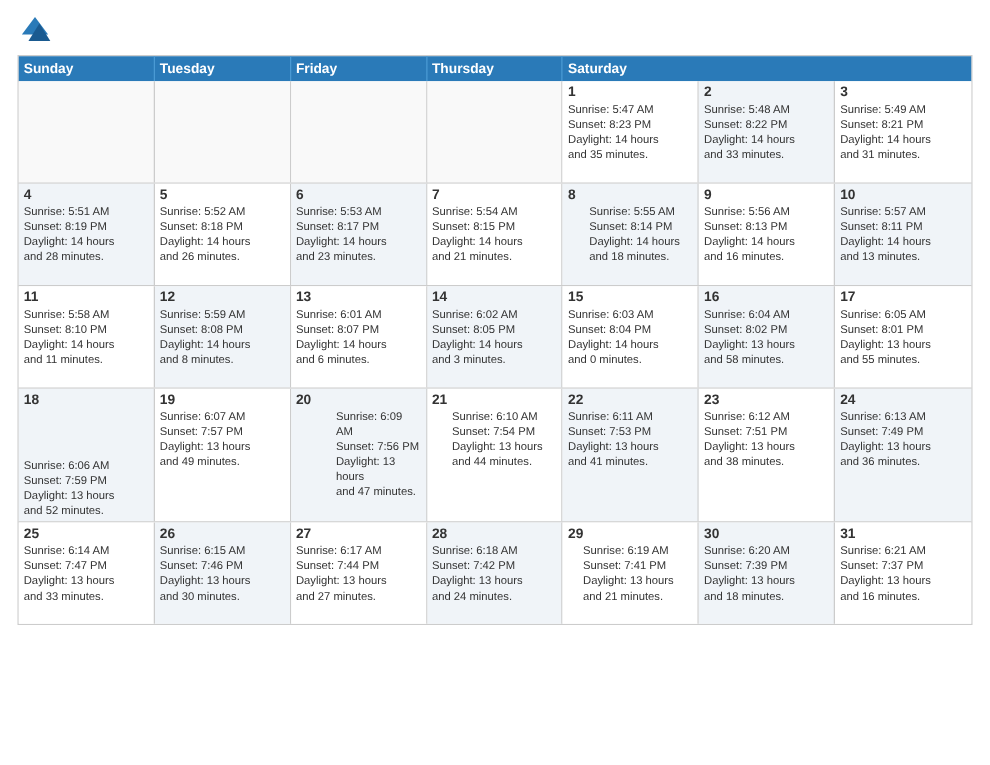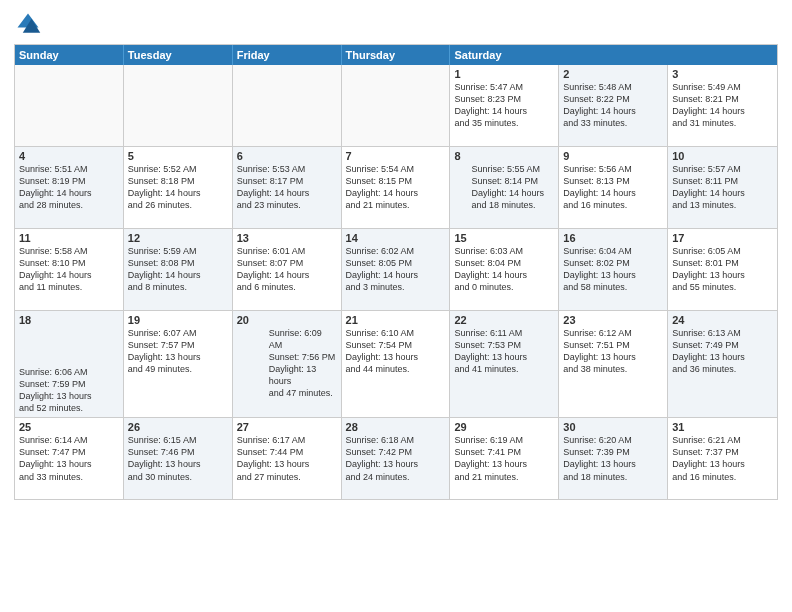--- a/index.html
+++ b/index.html
@@ -293,21 +293,21 @@
           </div>
           <div class="cal-cell shaded">
             <span class="day-num">20</span>
             <div class="cell-text" style="white-space: pre-line; margin-left: 32px;">Sunrise: 6:09 AM
 Sunset: 7:56 PM
 Daylight: 13 hours
 and 47 minutes.</div>
           </div>
           <div class="cal-cell">
             <span class="day-num">21</span>
-            <div class="cell-text" style="white-space: pre-line;">Sunrise: 6:10 AM
+            <div class="cell-text" style="white-space: pre-line; margin-left: 16px;">Sunrise: 6:10 AM
 Sunset: 7:54 PM
 Daylight: 13 hours
 and 44 minutes.</div>
           </div>
           <div class="cal-cell shaded">
             <span class="day-num">22</span>
             <div class="cell-text" style="white-space: pre-line;">Sunrise: 6:11 AM
 Sunset: 7:53 PM
 Daylight: 13 hours
 and 41 minutes.</div>
@@ -351,21 +351,21 @@
           </div>
           <div class="cal-cell shaded">
             <span class="day-num">28</span>
             <div class="cell-text" style="white-space: pre-line;">Sunrise: 6:18 AM
 Sunset: 7:42 PM
 Daylight: 13 hours
 and 24 minutes.</div>
           </div>
           <div class="cal-cell">
             <span class="day-num">29</span>
-            <div class="cell-text" style="white-space: pre-line;">Sunrise: 6:19 AM
+            <div class="cell-text" style="white-space: pre-line; margin-left: 12px;">Sunrise: 6:19 AM
 Sunset: 7:41 PM
 Daylight: 13 hours
 and 21 minutes.</div>
           </div>
           <div class="cal-cell shaded">
             <span class="day-num">30</span>
             <div class="cell-text" style="white-space: pre-line;">Sunrise: 6:20 AM
 Sunset: 7:39 PM
 Daylight: 13 hours
 and 18 minutes.</div>

